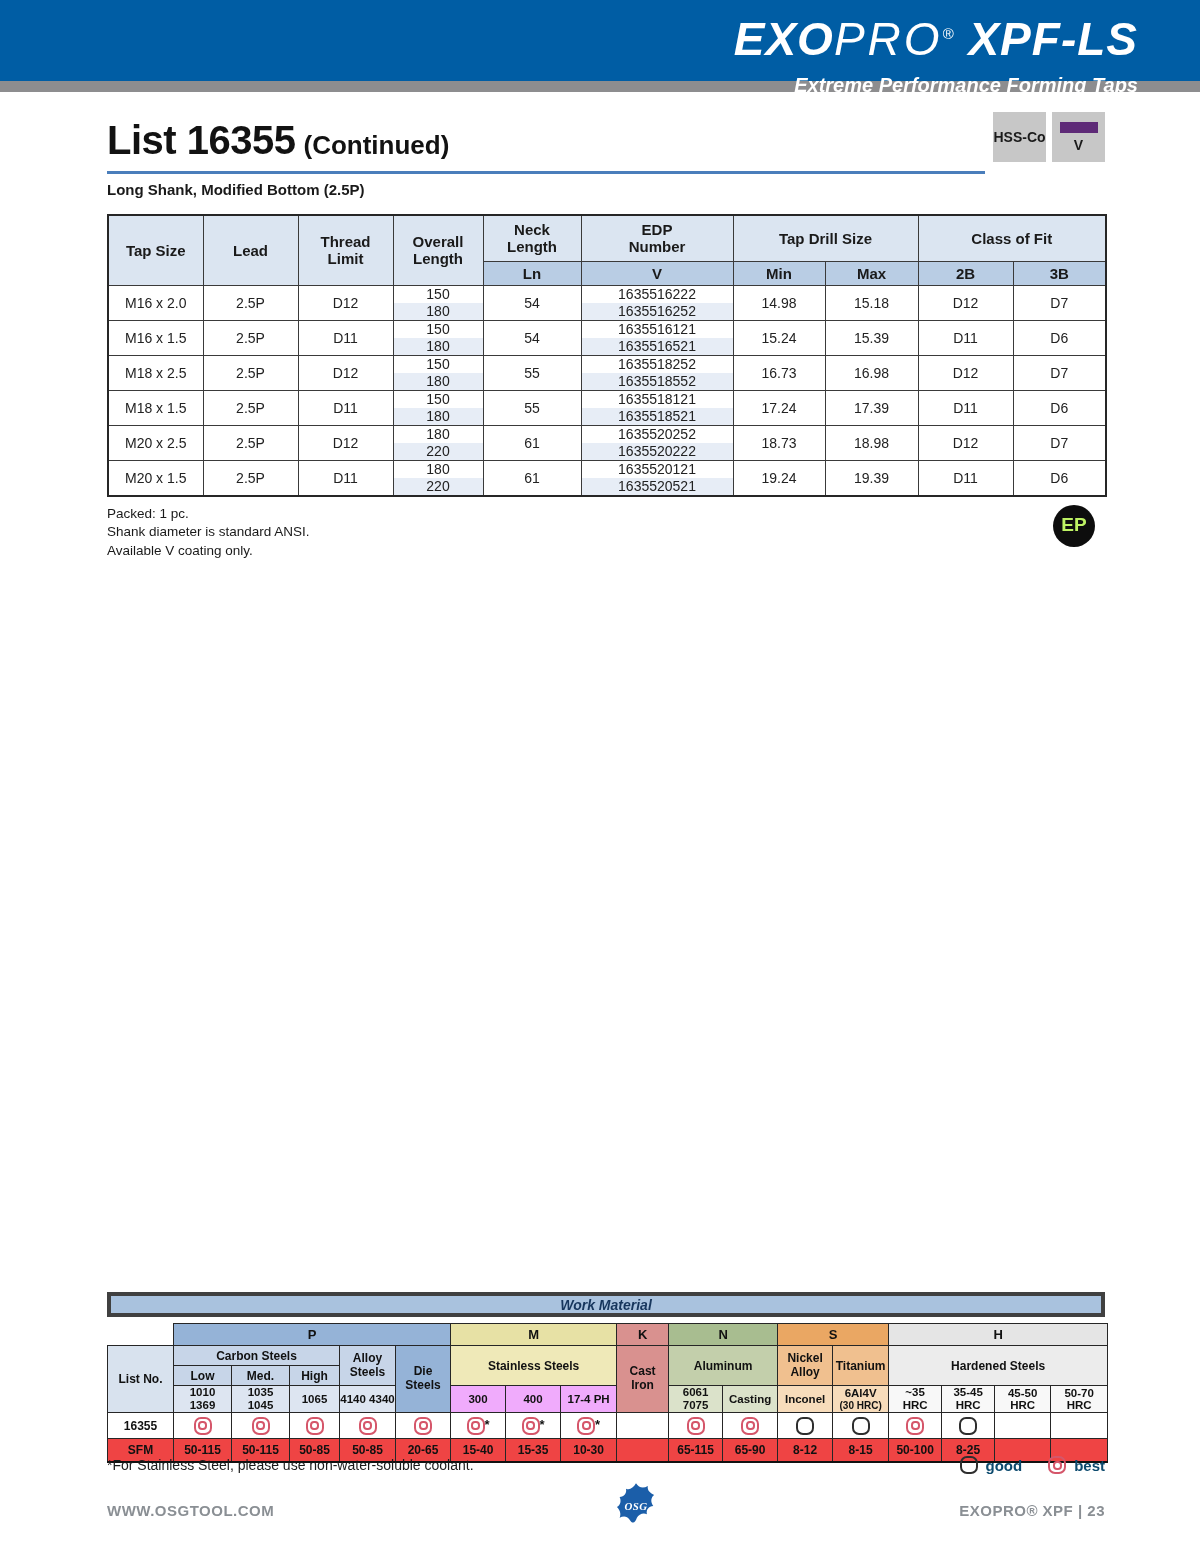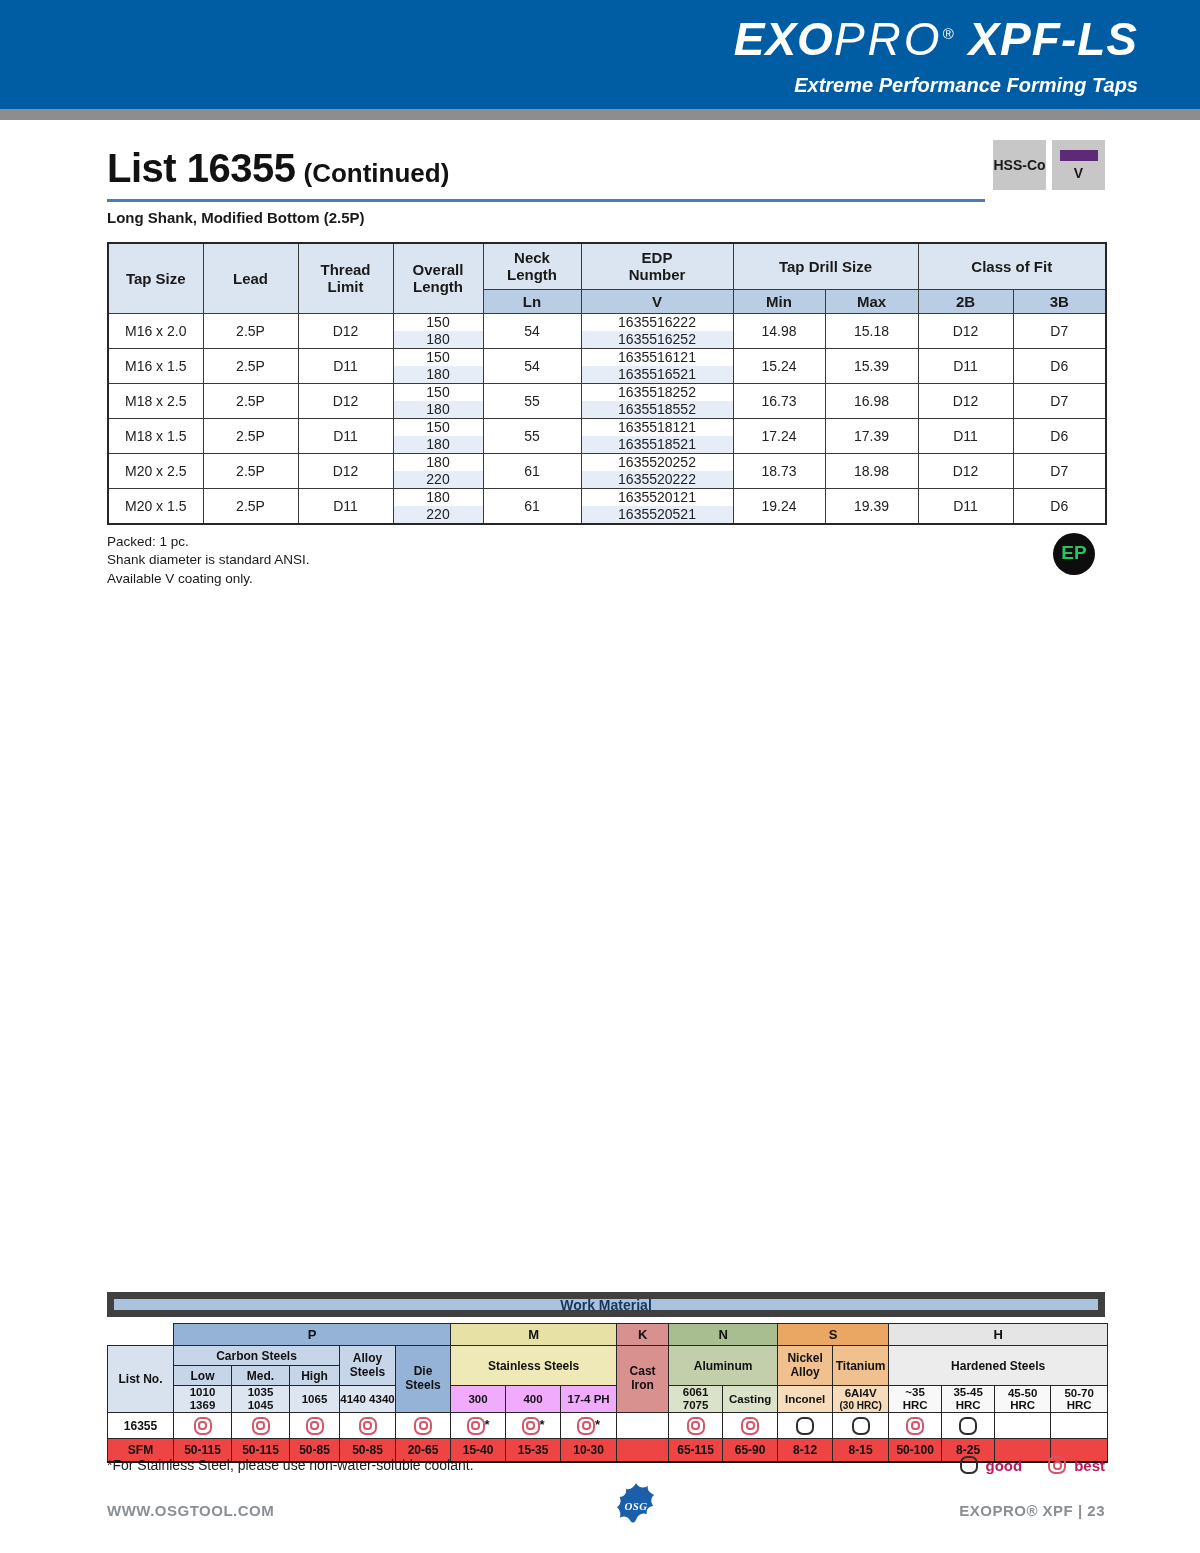--- a/index.html
+++ b/index.html
@@ -9,21 +9,21 @@
     --hdr-blue:#dbe5f1;
     --sub-blue:#b9cde4;
     --stripe-blue:#e7edf6;
     --border-dark:#3a3a3a;
   }
   *{margin:0;padding:0;box-sizing:border-box;}
   body{width:1200px;height:1553px;background:#fff;font-family:"Liberation Sans",sans-serif;overflow:hidden;}
   .page{position:relative;width:1200px;height:1553px;}
 
   
-  .banner{height:109px;background:var(--banner-blue);position:relative;}
+  .banner{height:81px;background:var(--banner-blue);position:relative;}
   .banner-inner{position:absolute;right:62px;top:16px;text-align:right;color:#fff;font-style:italic;}
   .logo-line{font-size:46px;font-weight:800;letter-spacing:1px;line-height:1.0;}
   .logo-pro{font-weight:400;letter-spacing:3px;}
   .reg{font-size:15px;vertical-align:super;font-weight:400;}
   .tagline{font-size:20px;font-weight:700;margin-top:12px;}
   .graybar{height:11px;background:#8d8d8f;}
 
   
   .content{padding:0 95px 0 107px;}
   .title-row{position:relative;margin-top:26px;height:56px;}
@@ -44,25 +44,25 @@
   .spec th{background:var(--hdr-blue);font-size:15px;font-weight:700;color:#1a1a1a;height:46px;}
   .spec tr.sub th{background:var(--sub-blue);height:24px;}
   .spec td{font-size:14px;color:#222;height:34px;background:#fff;}
   .spec td.dual{padding:0;}
   .spec .l1,.spec .l2{height:17px;line-height:17px;}
   .spec .l2{background:var(--stripe-blue);}
   .blk{display:block;line-height:1.15;}
 
   
   .notes{margin-top:8px;font-size:13.5px;line-height:1.4;color:#1a1a1a;position:relative;width:998px;}
-  .ep{position:absolute;right:10px;top:0;width:42px;height:42px;background:#0d0d0d;color:#22c55e;border-radius:50%;display:flex;align-items:center;justify-content:center;font-weight:800;font-size:19px;}
+  .ep{position:absolute;right:10px;top:0;width:42px;height:42px;background:#0d0d0d;color:#bef264;border-radius:50%;display:flex;align-items:center;justify-content:center;font-weight:800;font-size:19px;}
 
   
   .wm-wrap{position:absolute;left:107px;top:1292px;width:998px;}
-  .wm-title{height:25px;background:#a9c2de;border:7px solid #404040;display:flex;align-items:center;justify-content:center;font-weight:700;font-size:14px;color:#17365d;}
+  .wm-title{height:25px;background:#a9c2de;border:4px solid #404040;display:flex;align-items:center;justify-content:center;font-weight:700;font-size:14px;color:#17365d;font-style:italic;}
   .wm{margin-top:6px;width:998px;text-align:center;font-weight:700;color:#111;}
   .wm td{border:1px solid #262626;font-size:12px;}
   .wm{border-bottom:2px solid #111;}
   .noborder{border:none !important;background:#fff;}
   .grow td{height:22px;font-size:13px;}
   .ra td{height:20px;}
   .rb td{height:20px;}
   .rc td{height:26px;font-size:11.5px;}
   .rsym td{height:26px;background:#fff;}
   .rsfm td{height:23px;background:#ef4444;font-size:12px;}
@@ -81,21 +81,21 @@
 
   .sym{display:inline-block;width:18px;height:18px;vertical-align:middle;position:relative;border:2px solid transparent;border-radius:7px;}
   .sym-good{border-color:#2e2e2e;}
   .sym-best{border-color:var(--best-red);}
   .sym-best::after{content:"";position:absolute;inset:2.5px;border:2px solid var(--best-red);border-radius:4px;}
   .star{font-weight:700;font-size:13px;vertical-align:top;color:#111;}
 
   
   .legend-row{position:absolute;left:107px;top:1456px;width:998px;display:flex;justify-content:space-between;align-items:center;}
   .footnote{font-size:14px;color:#1a1a1a;}
-  .legend{display:flex;align-items:center;gap:26px;font-weight:700;font-size:15px;color:#be185d;padding-left:28px;}
+  .legend{display:flex;align-items:center;gap:26px;font-weight:700;font-size:15px;color:#0c4a6e;padding-left:28px;}
   .legend .item{display:flex;align-items:center;gap:8px;}
   .footer{position:absolute;left:0;top:1496px;width:1200px;padding:6px 95px 0 107px;display:flex;justify-content:space-between;color:#8a8f94;font-weight:700;font-size:15px;letter-spacing:0.5px;}
   .osg-logo{position:absolute;left:616px;top:-14px;}
 </style>
 </head>
 <body>
 
 <div class="page">
 
   <div class="banner">

